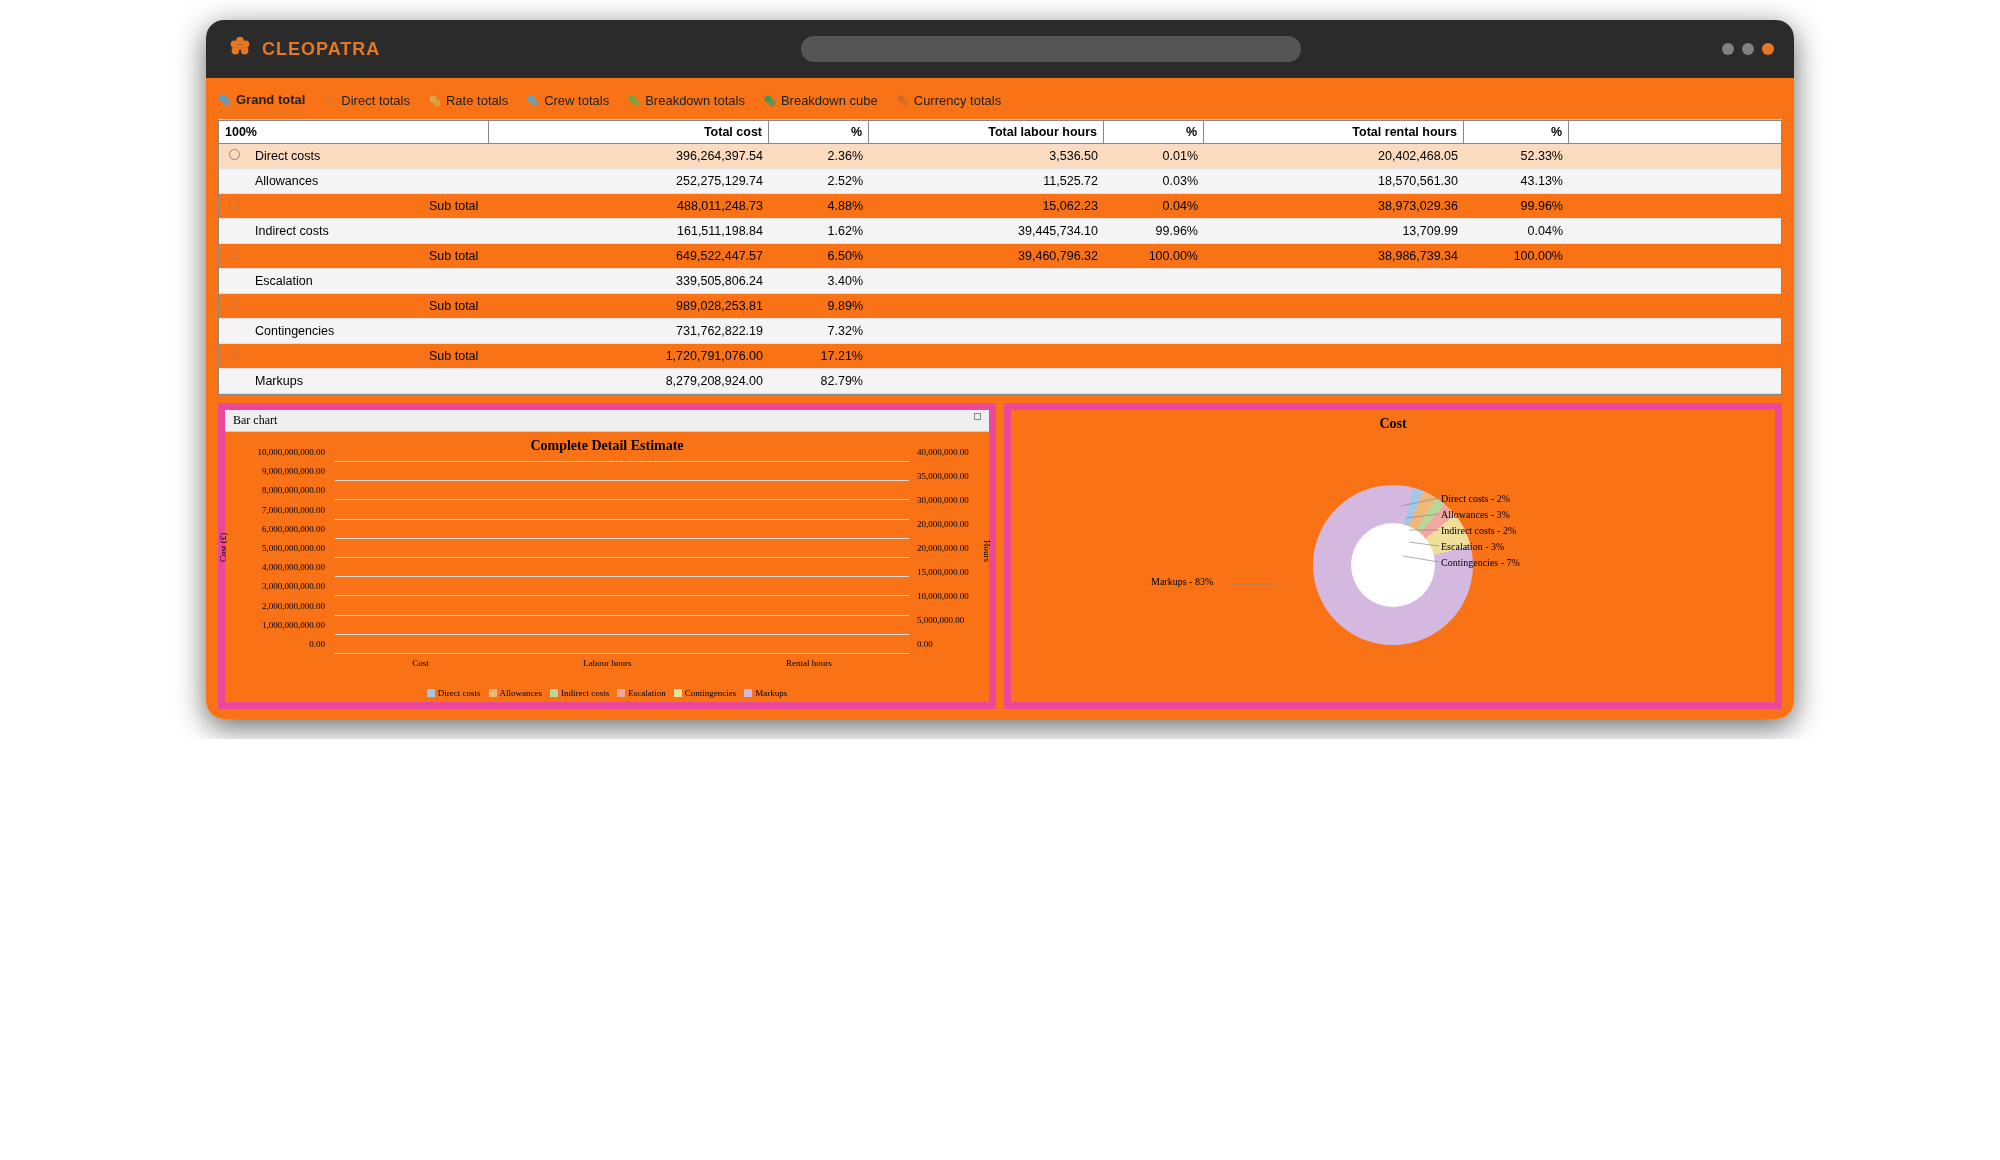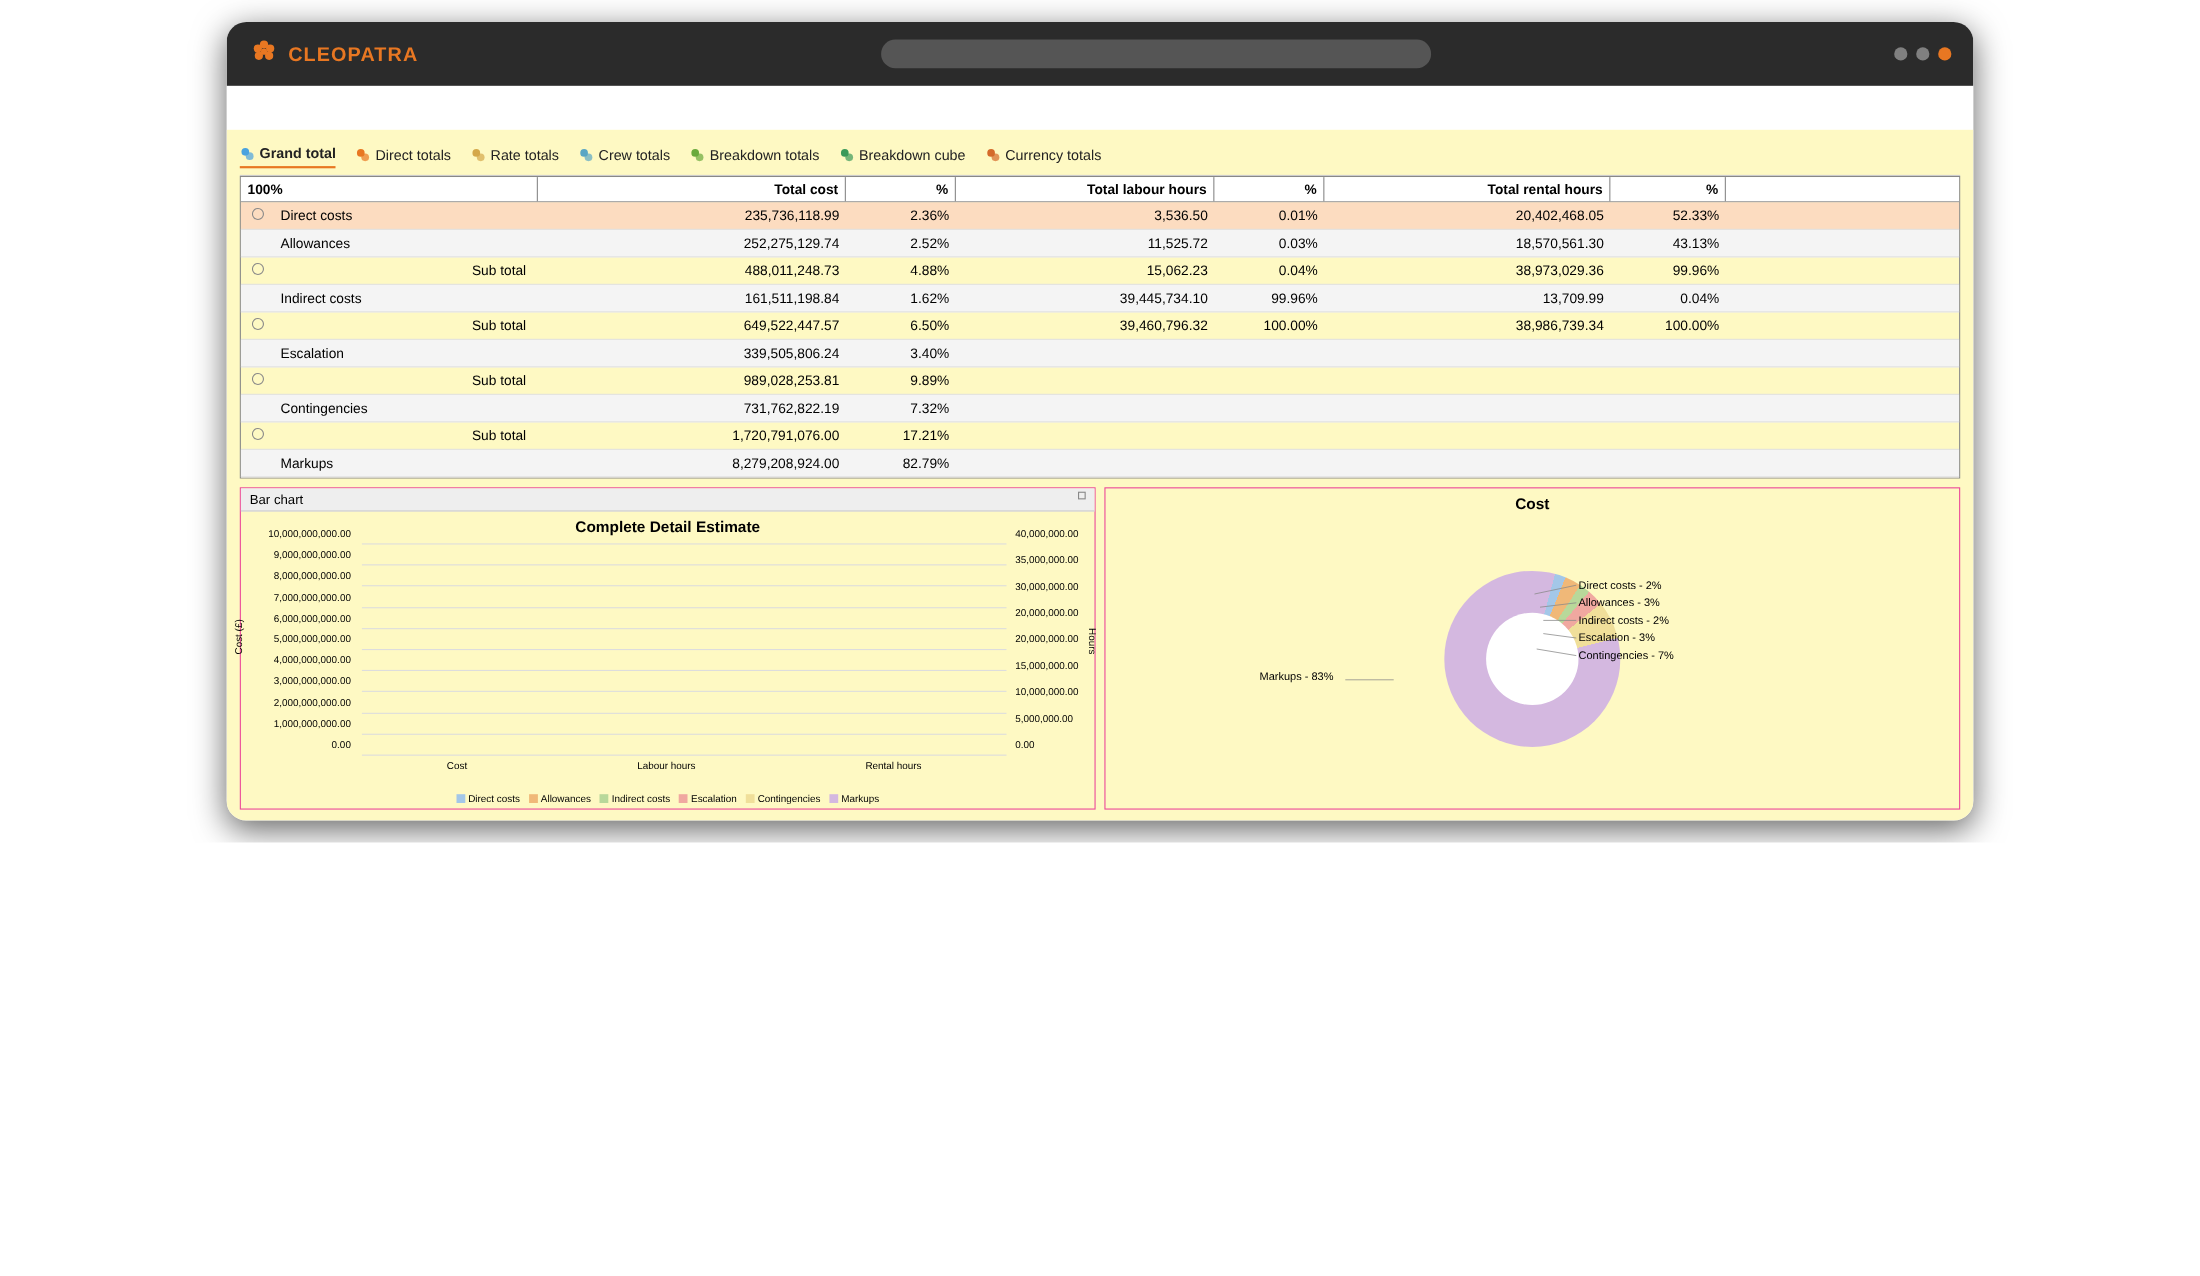--- a/index.html
+++ b/index.html
@@ -6,41 +6,41 @@
 body { font-family: Arial, Helvetica, sans-serif; background: #fff; }
 .window { width: 1588px; margin: 20px auto; border-radius: 18px; overflow: hidden; box-shadow: 0 8px 30px rgba(0,0,0,0.6); }
 .titlebar { background: #2b2b2b; height: 58px; display: flex; align-items: center; padding: 0 20px; }
 .logo { display: flex; align-items: center; gap: 8px; }
 .logo-icon svg { width: 28px; height: 28px; }
 .logo-text { color: #e87722; font-weight: bold; font-size: 18px; letter-spacing: 1px; }
 .searchbar { flex: 1; display: flex; justify-content: center; }
 .searchbar-input { width: 500px; height: 26px; background: #555; border-radius: 13px; border: none; }
 .winbtns { display: flex; gap: 8px; }
 .winbtn { width: 12px; height: 12px; border-radius: 50%; }
-.content { background: #fef9c3; padding: 10px 12px; margin-top: 40px; }
+.content { background: #f97316; padding: 10px 12px; }
 .tabs { display: flex; gap: 18px; padding: 4px 0 6px 0; border-bottom: 1px solid #ccc; font-size: 13px; }
 .tab { display: flex; align-items: center; gap: 4px; cursor: pointer; color: #222; padding-bottom: 4px; }
 .tab.active { font-weight: bold; border-bottom: 2px solid #e87722; }
 .tab-icon { width: 14px; height: 14px; display: inline-block; }
 .panel-header { background: #3a3a3a; color: #fff; font-size: 13px; padding: 4px 8px; font-weight: bold; display: flex; justify-content: space-between; align-items: center; }
 .panel-header .sq { width: 8px; height: 8px; border: 1px solid #ccc; }
 .table-wrap { border: 1px solid #888; font-size: 12.5px; }
 .thead { display: grid; grid-template-columns: 270px 280px 100px 235px 100px 260px 105px; border-bottom: 1px solid #888; background: #fff; }
 .thead > div { padding: 4px 6px; border-right: 1px solid #888; text-align: right; font-weight: bold; }
 .thead > div:first-child { text-align: left; }
 .trow { display: grid; grid-template-columns: 30px 240px 280px 100px 235px 100px 260px 105px; border-bottom: 1px solid #e0e0e0; }
 .trow.alt { background: #f4f4f4; }
 .trow.sel { background: #fcdcc0; }
 .trow > div { padding: 5px 6px; text-align: right; }
 .trow .radio-cell { text-align: center; }
 .trow .label-cell { text-align: left; }
 .trow .label-cell.indent { padding-left: 180px; }
 .radio { width: 11px; height: 11px; border: 1px solid #888; border-radius: 50%; display: inline-block; }
 .charts { display: grid; grid-template-columns: 1fr 1fr; gap: 8px; margin-top: 8px; }
-.chart-panel { border: 1px solid #ec4899; }
+.chart-panel { border: 7px solid #ec4899; font-family: Liberation Serif, serif; }
 .chart-title-bar { background: #eee; font-size: 12px; padding: 3px 8px; border-bottom: 1px solid #ccc; display: flex; justify-content: space-between; }
 .chart-body { height: 270px; padding: 6px 10px; position: relative; }
 .chart-title { text-align: center; font-weight: bold; font-size: 14px; margin-bottom: 4px; }
 .bar-area { position: absolute; left: 110px; right: 80px; top: 30px; bottom: 48px; }
 .bar-grid-line { position: absolute; left: 0; right: 0; border-top: 1px solid #ddd; }
 .bars { position: absolute; left: 0; right: 0; top: 0; bottom: 0; display: flex; justify-content: space-around; align-items: flex-end; }
 .bar { width: 110px; display: flex; flex-direction: column-reverse; }
 .seg { width: 100%; }
 .y-ticks { position: absolute; left: 4px; top: 30px; bottom: 48px; width: 100px; font-size: 9px; text-align: right; }
 .y-ticks div { position: absolute; right: 4px; transform: translateY(-50%); }
@@ -146,21 +146,21 @@
           <div>%</div>
           <div>Total labour hours</div>
           <div>%</div>
           <div>Total rental hours</div>
           <div>%</div>
         </div>
       <div class="tbody">
           <div class="trow sel">
             <div class="radio-cell"><span class="radio"></span></div>
             <div class="label-cell">Direct costs</div>
-            <div>235,736,118.99</div>
+            <div>396,264,397.54</div>
             <div>2.36%</div>
             <div>3,536.50</div>
             <div>0.01%</div>
             <div>20,402,468.05</div>
             <div>52.33%</div>
           </div>
           <div class="trow alt">
             <div class="radio-cell"></div>
             <div class="label-cell">Allowances</div>
             <div>252,275,129.74</div>

